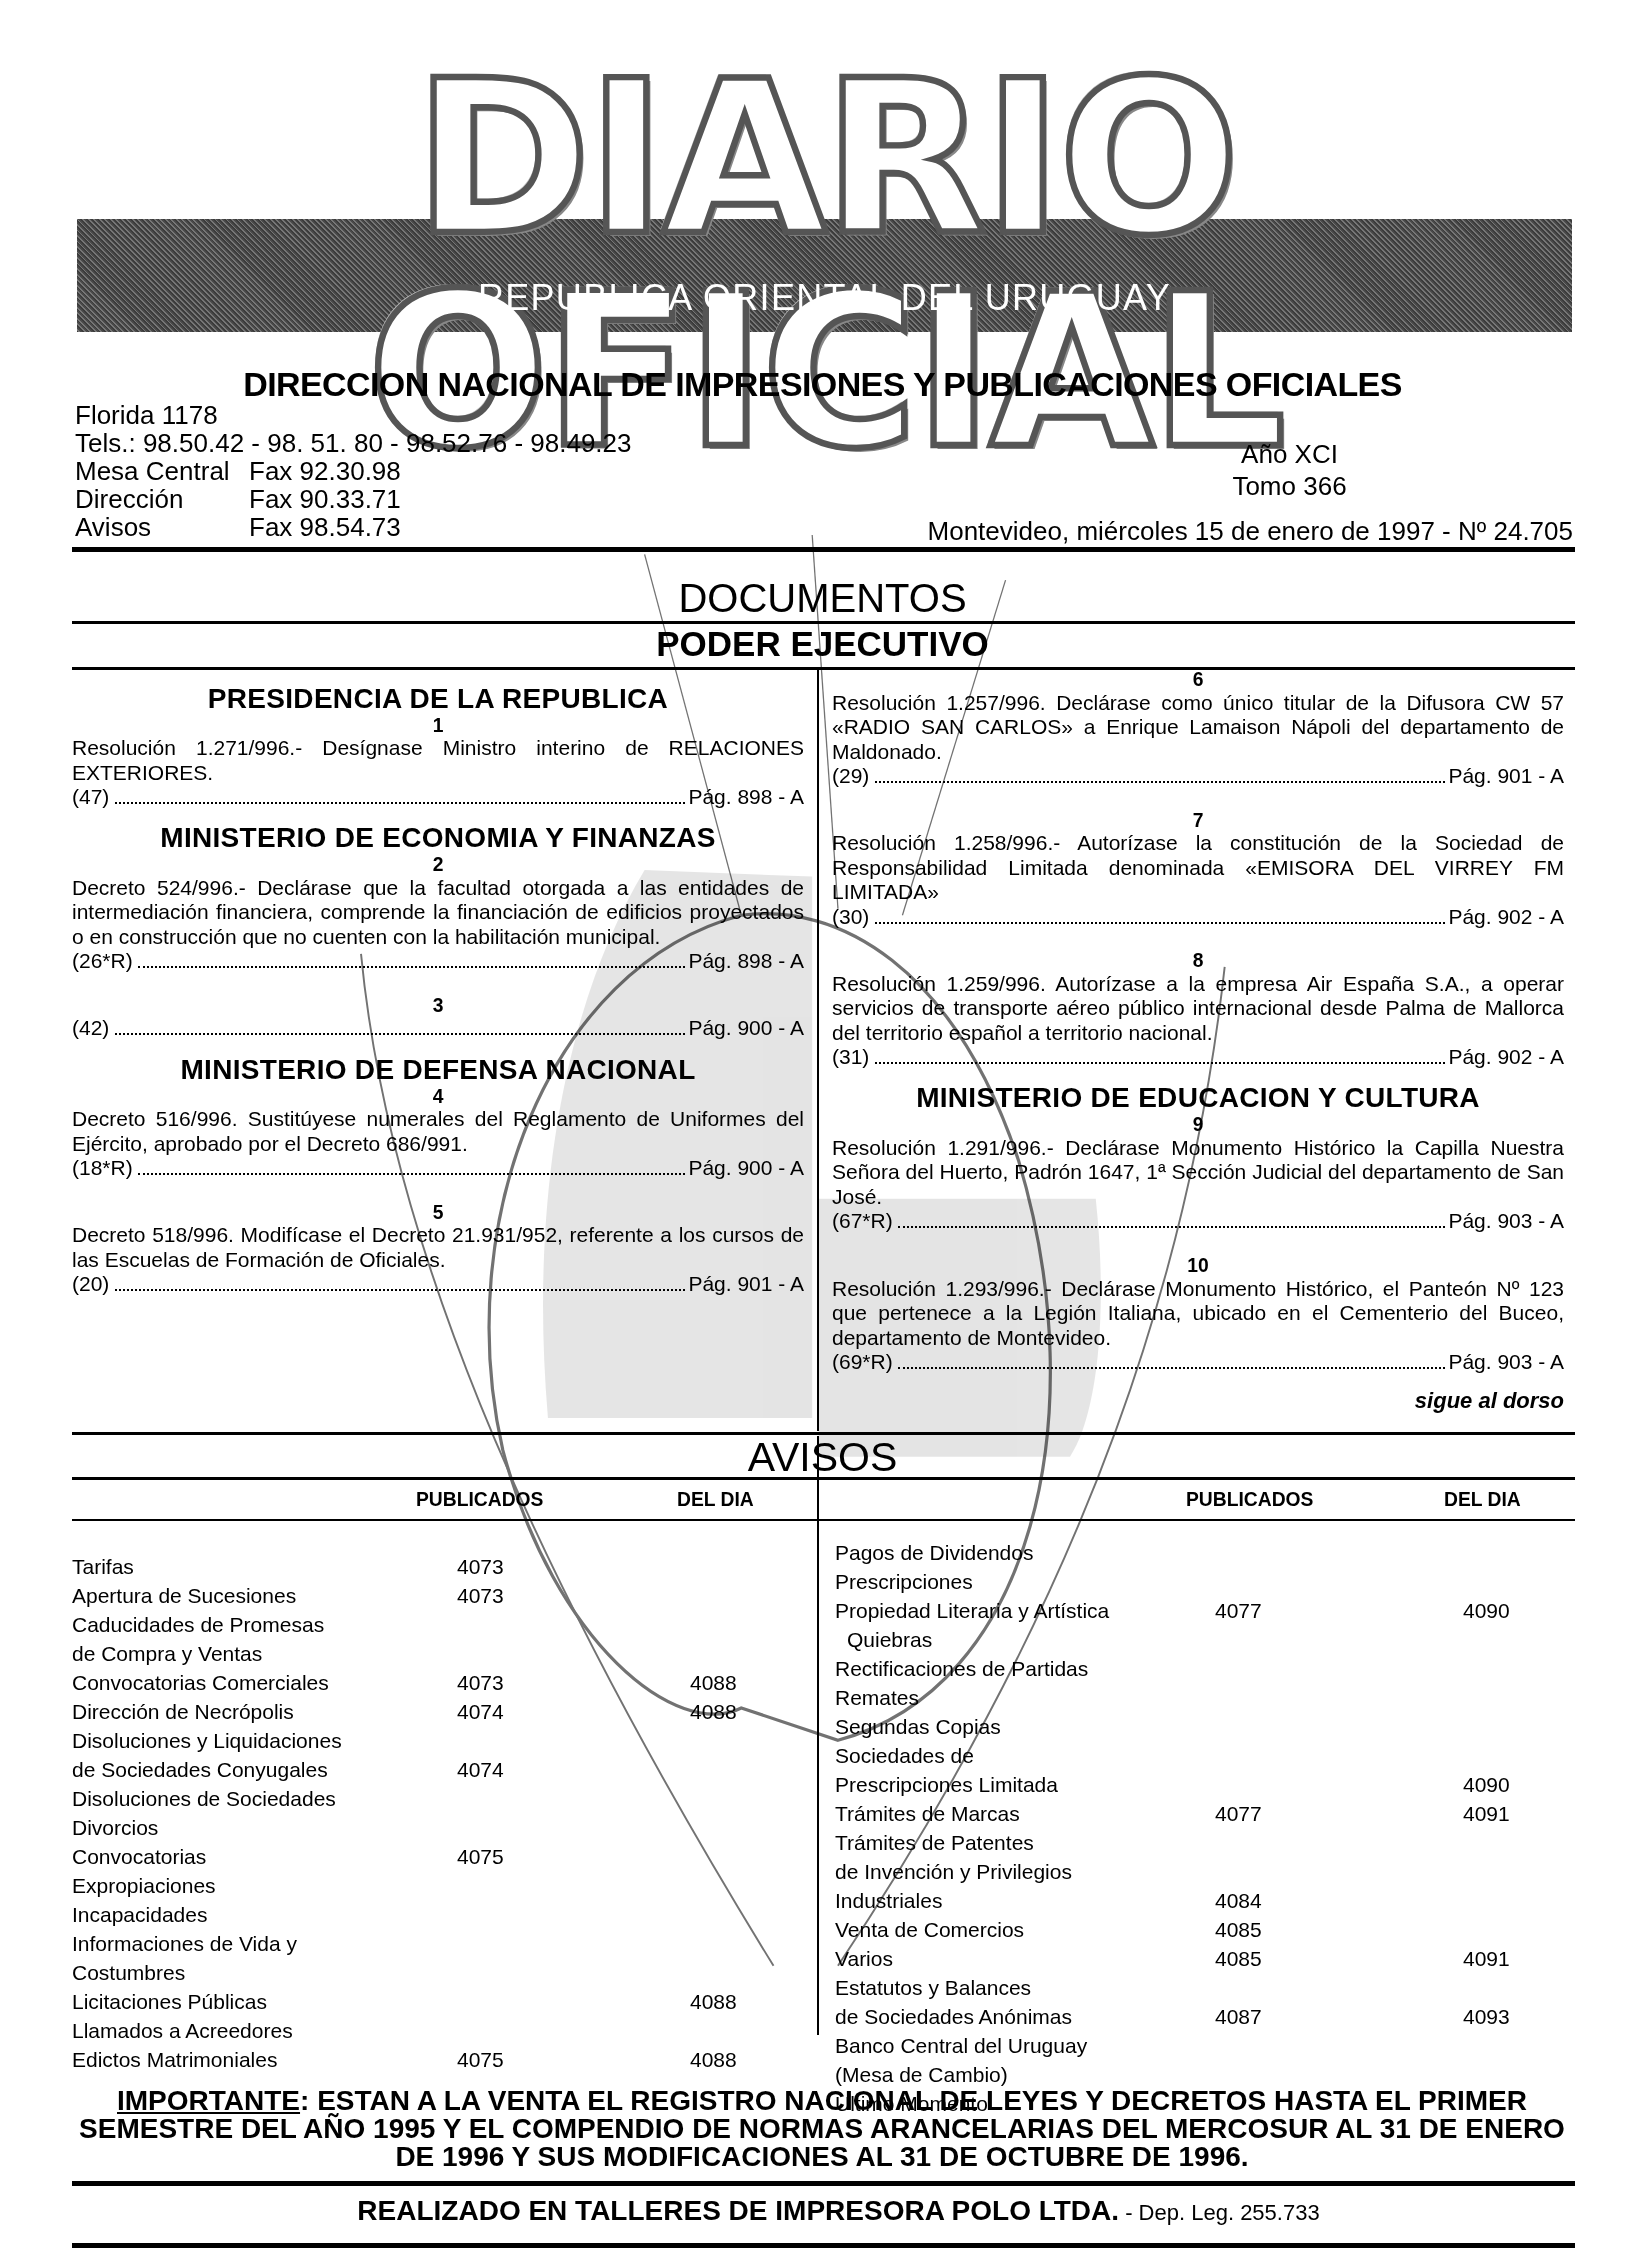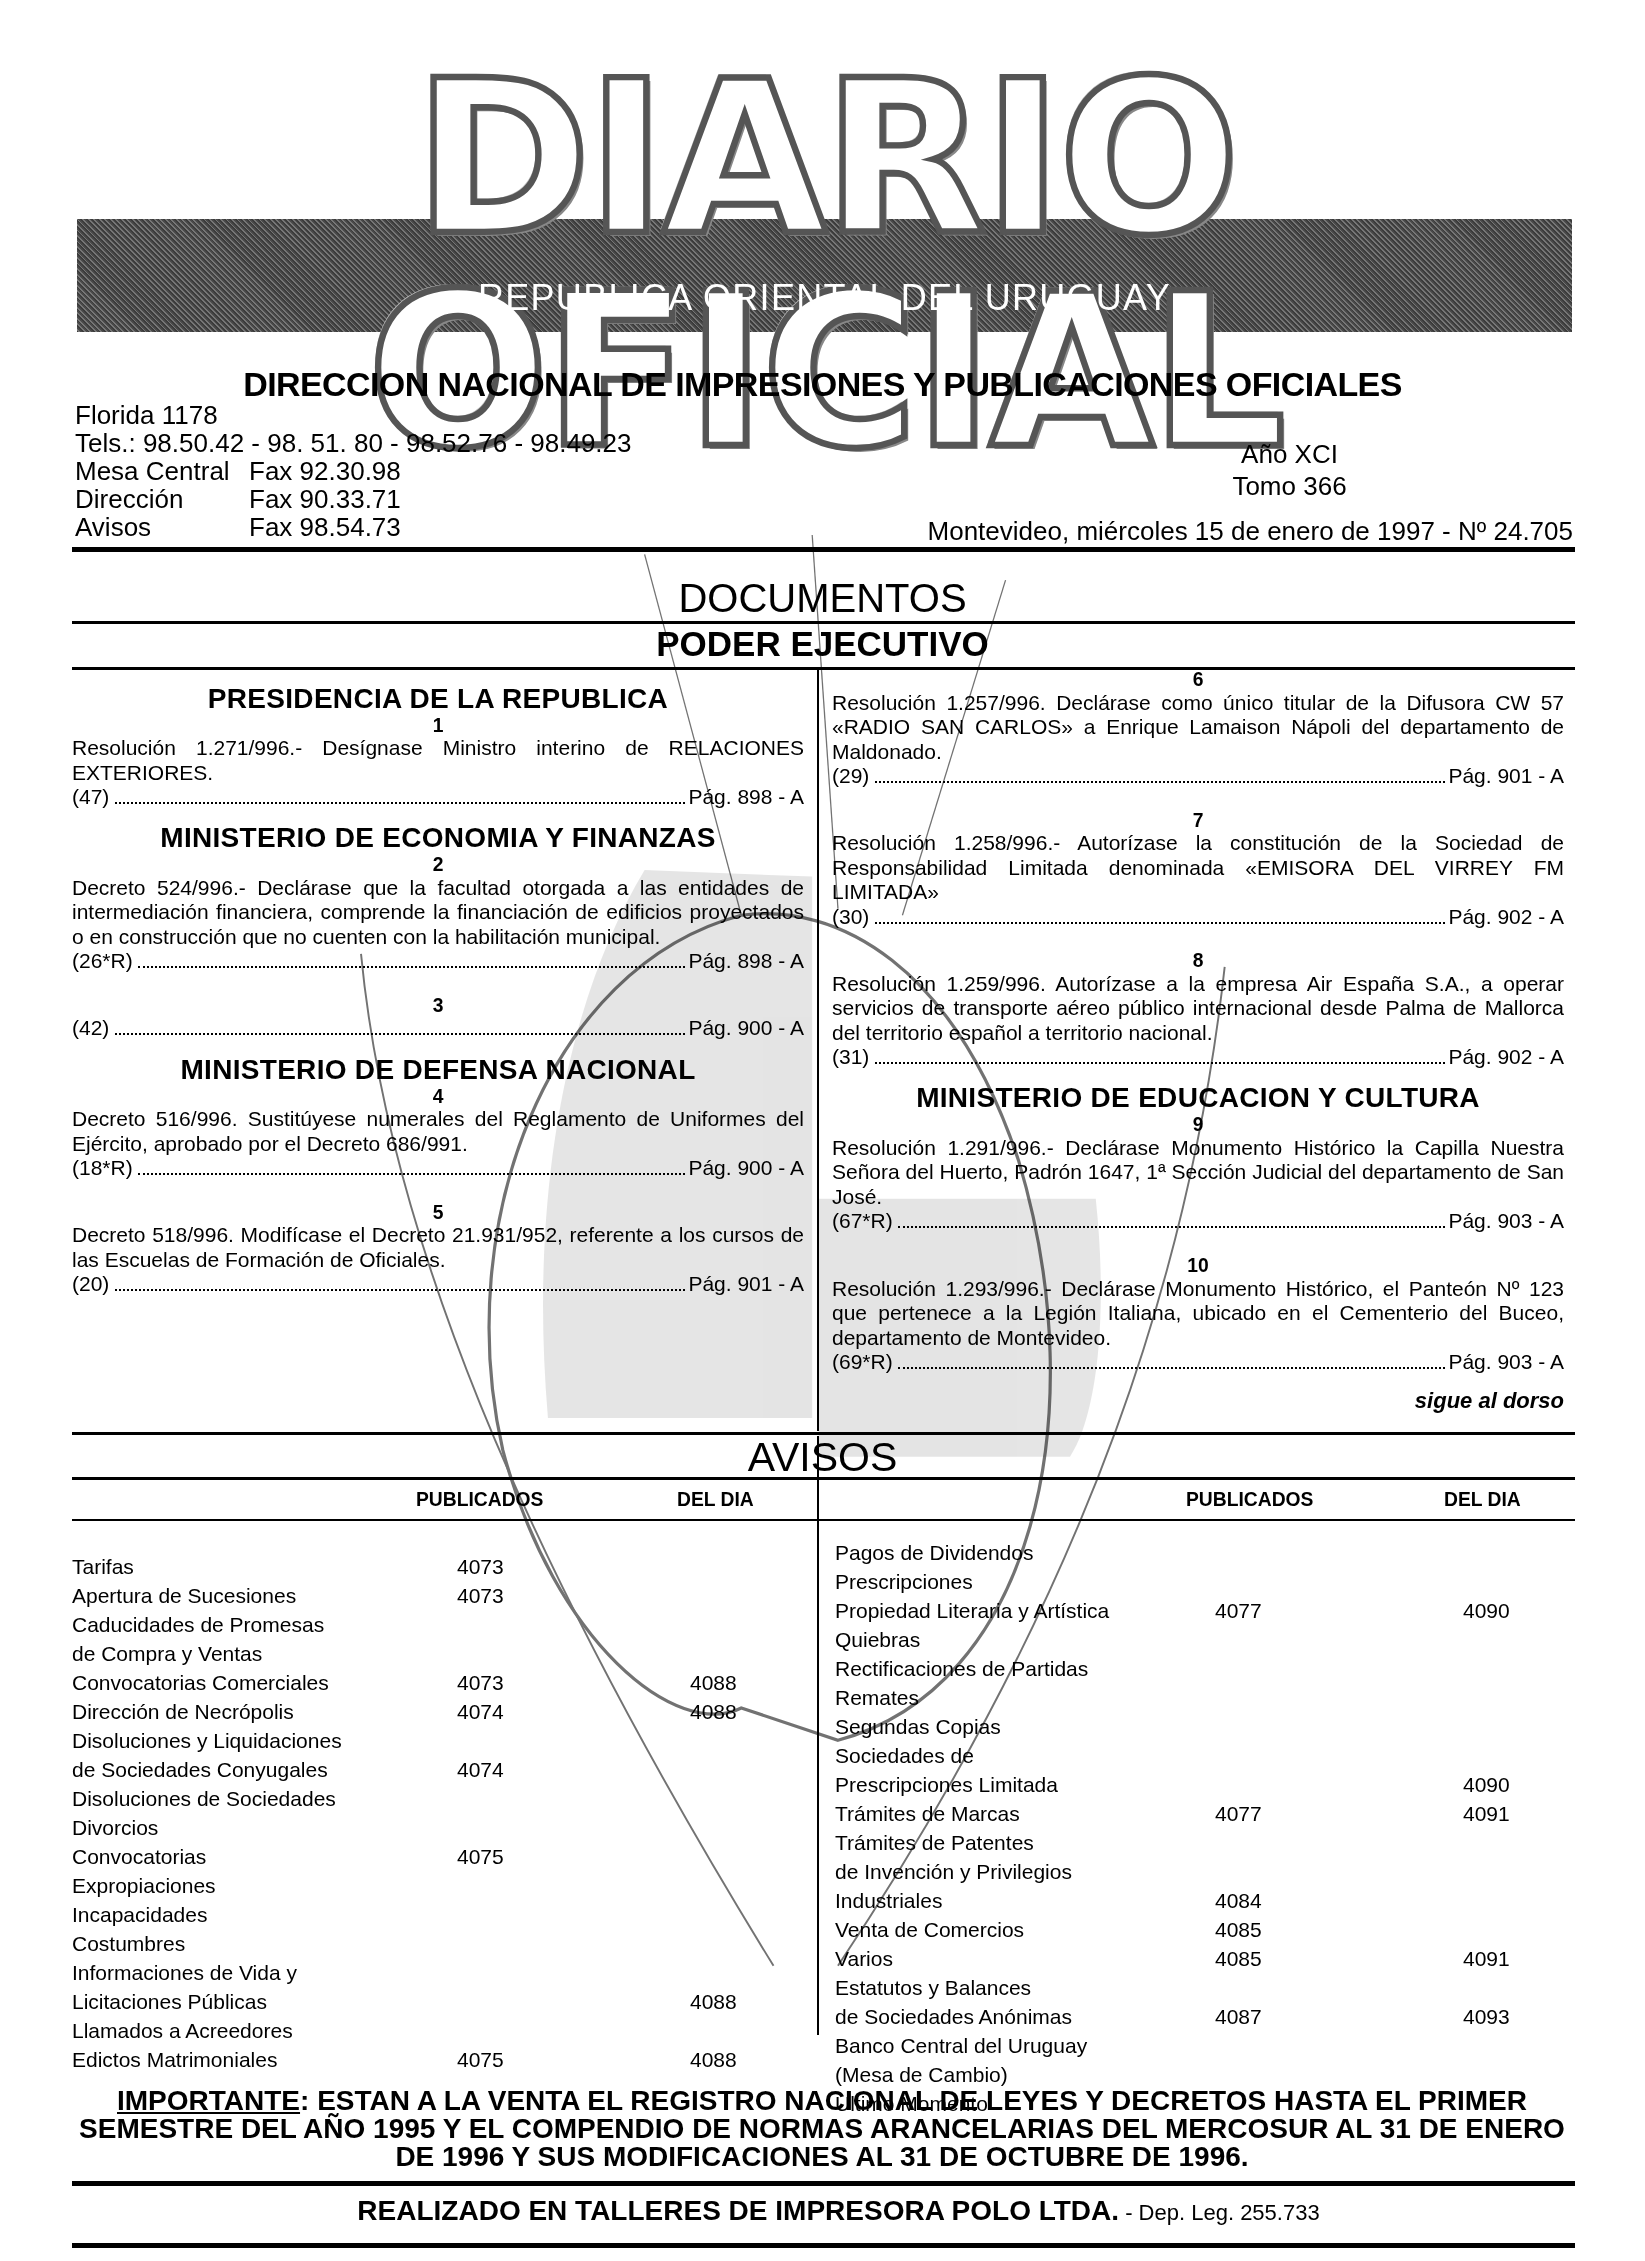--- a/index.html
+++ b/index.html
@@ -302,26 +302,26 @@
       <span class="n">Expropiaciones</span>
       <span class="p" style="left: 385px;"></span>
       <span class="p" style="left: 618px;"></span>
     </div>
     <div class="r" style="position: relative;">
       <span class="n">Incapacidades</span>
       <span class="p" style="left: 385px;"></span>
       <span class="p" style="left: 618px;"></span>
     </div>
     <div class="r" style="position: relative;">
+      <span class="n">Informaciones de Vida y</span>
+      <span class="p" style="left: 385px;"></span>
+      <span class="p" style="left: 618px;"></span>
+    </div>
+    <div class="r" style="position: relative;">
       <span class="n">Costumbres</span>
-      <span class="p" style="left: 385px;"></span>
-      <span class="p" style="left: 618px;"></span>
-    </div>
-    <div class="r" style="position: relative;">
-      <span class="n">Informaciones de Vida y</span>
       <span class="p" style="left: 385px;"></span>
       <span class="p" style="left: 618px;"></span>
     </div>
     <div class="r" style="position: relative;">
       <span class="n">Licitaciones Públicas</span>
       <span class="p" style="left: 385px;"></span>
       <span class="p" style="left: 618px;">4088</span>
     </div>
     <div class="r" style="position: relative;">
       <span class="n">Llamados a Acreedores</span>
@@ -343,21 +343,21 @@
     <div class="r" style="position: relative;">
       <span class="n">Prescripciones</span>
       <span class="p" style="left: 380px;"></span>
       <span class="p" style="left: 628px;"></span>
     </div>
     <div class="r" style="position: relative;">
       <span class="n">Propiedad Literaria y Artística</span>
       <span class="p" style="left: 380px;">4077</span>
       <span class="p" style="left: 628px;">4090</span>
     </div>
-    <div class="r" style="position: relative;">
+    <div class="r" style="position: relative; margin-left: 12px;">
       <span class="n">Quiebras</span>
       <span class="p" style="left: 380px;"></span>
       <span class="p" style="left: 628px;"></span>
     </div>
     <div class="r" style="position: relative;">
       <span class="n">Rectificaciones de Partidas</span>
       <span class="p" style="left: 380px;"></span>
       <span class="p" style="left: 628px;"></span>
     </div>
     <div class="r" style="position: relative;">

